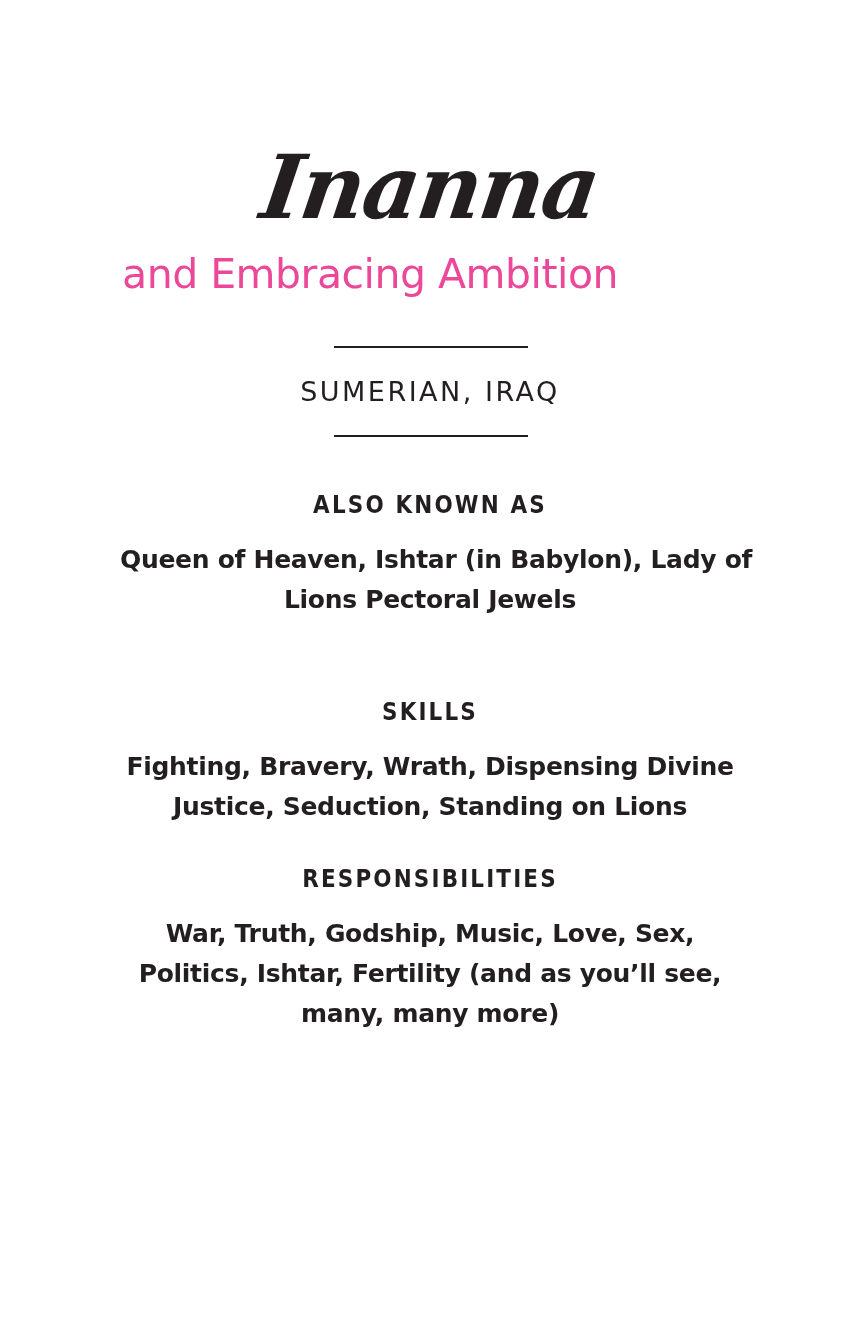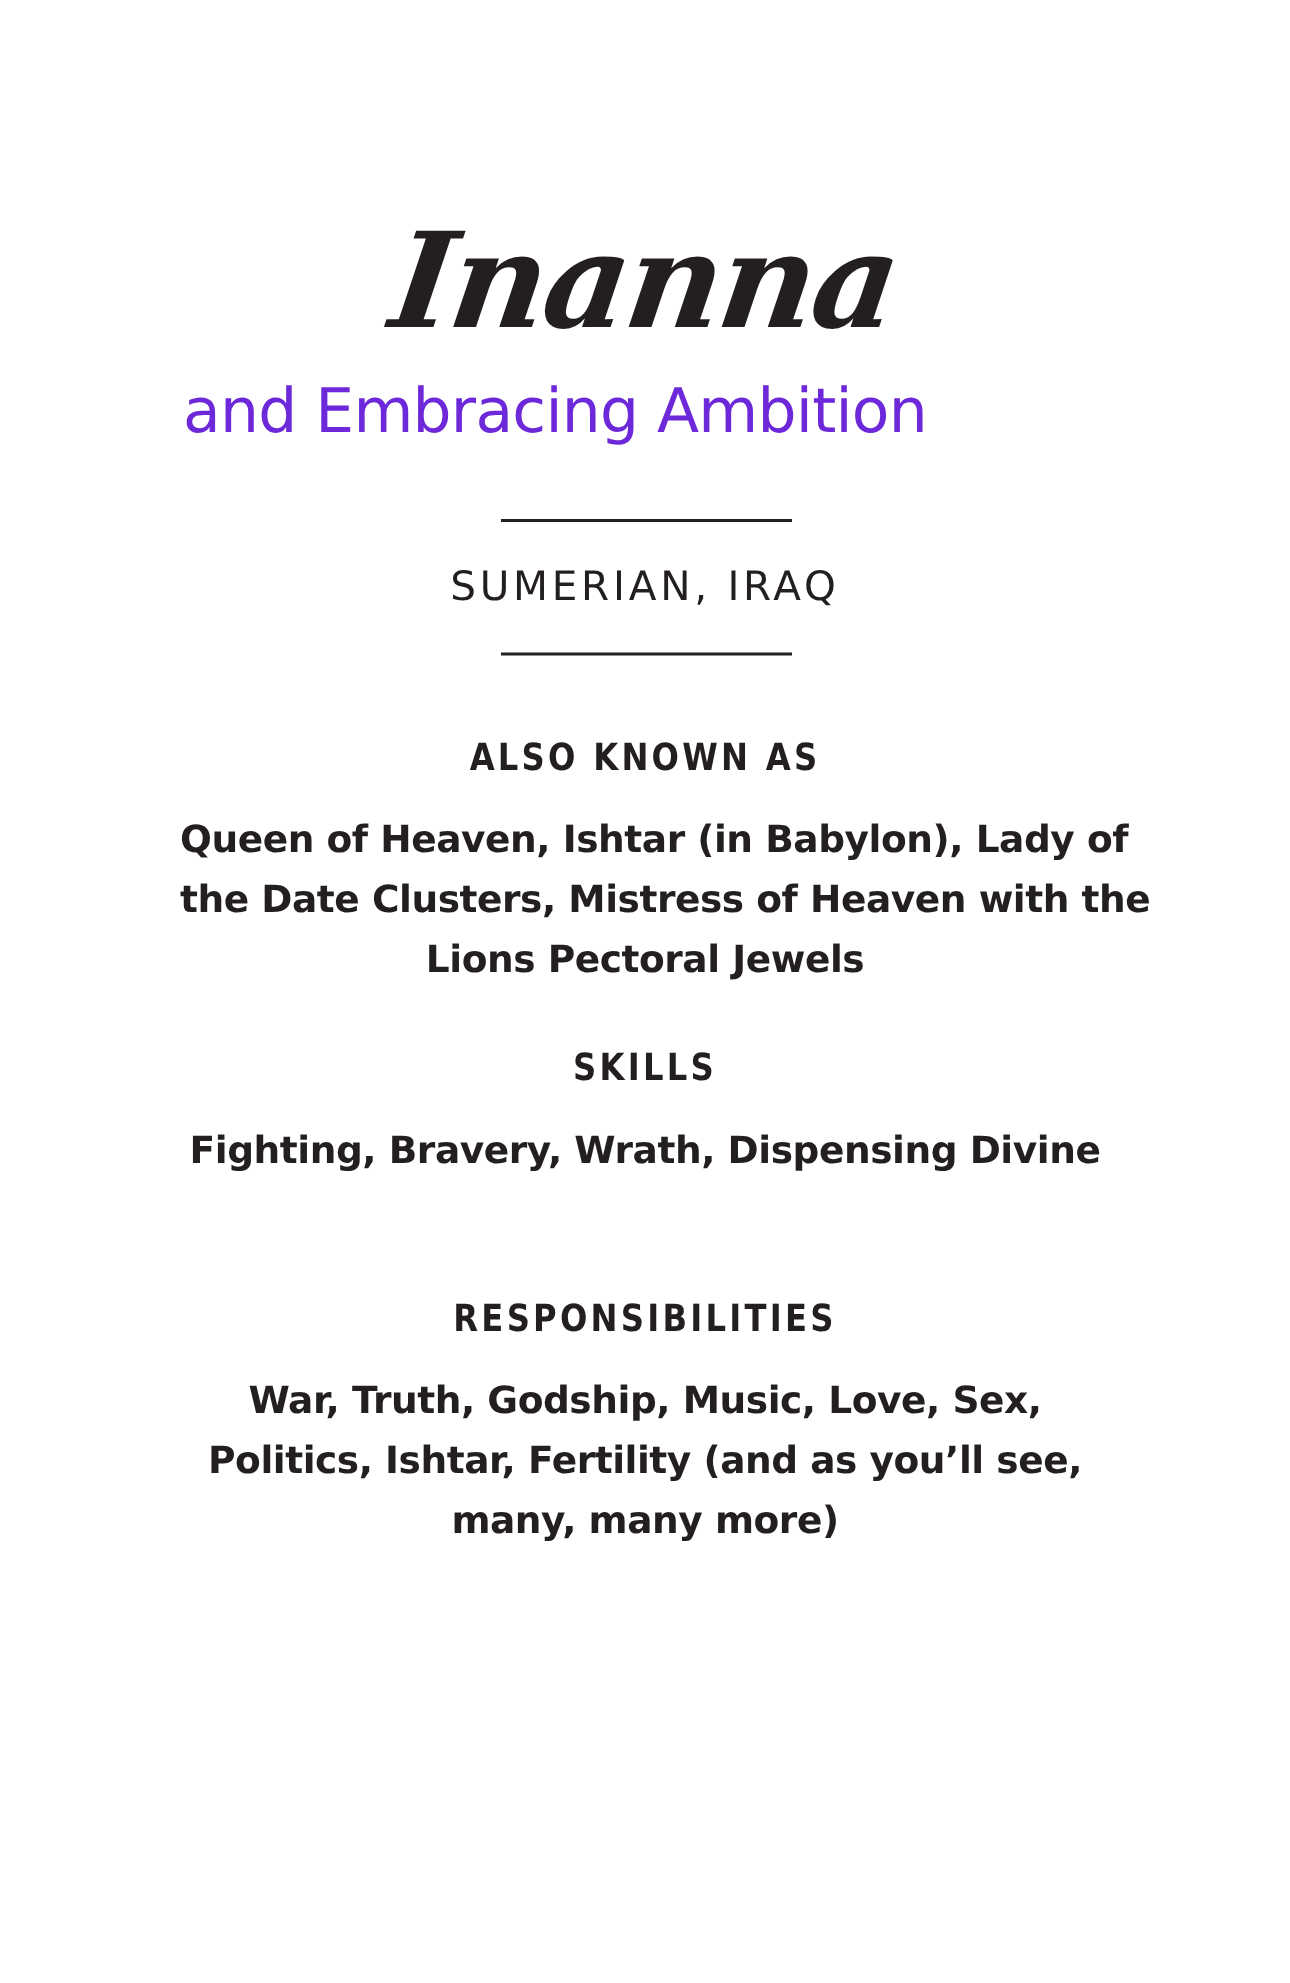--- a/index.html
+++ b/index.html
@@ -38,21 +38,21 @@
     .subtitle {
       position: absolute;
       left: 0; width: 740px;
       top: 248px;
       text-align: center;
       font-family: "DejaVu Sans", sans-serif;
       font-weight: normal;
       font-size: 41px;
       line-height: 52px;
       letter-spacing: -0.5px;
-      color: #6d28d9;
+      color: #ec4899;
     }
     .rule {
       position: absolute;
       left: 334px;
       width: 194px;
       height: 2px;
       background: #231f20;
     }
     .rule.top { top: 346px; }
     .rule.bottom { top: 435px; }
@@ -107,29 +107,29 @@
   <div class="subtitle">and Embracing Ambition</div>
 
   <div class="rule top"></div>
   <div class="origin">SUMERIAN, IRAQ</div>
   <div class="rule bottom"></div>
 
   <div class="section aka">
     <h2 class="section-heading">ALSO KNOWN AS</h2>
     <p class="section-body">
       <span class="line">Queen of Heaven, Ishtar (in Babylon), Lady of</span>
-      <span class="line">the Date Clusters, Mistress of Heaven with the</span>
       <span class="line">Lions Pectoral Jewels</span>
     </p>
   </div>
 
   <div class="section skills">
     <h2 class="section-heading">SKILLS</h2>
     <p class="section-body">
       <span class="line">Fighting, Bravery, Wrath, Dispensing Divine</span>
+      <span class="line">Justice, Seduction, Standing on Lions</span>
     </p>
   </div>
 
   <div class="section resp">
     <h2 class="section-heading">RESPONSIBILITIES</h2>
     <p class="section-body">
       <span class="line">War, Truth, Godship, Music, Love, Sex,</span>
       <span class="line">Politics, Ishtar, Fertility (and as you’ll see,</span>
       <span class="line">many, many more)</span>
     </p>

